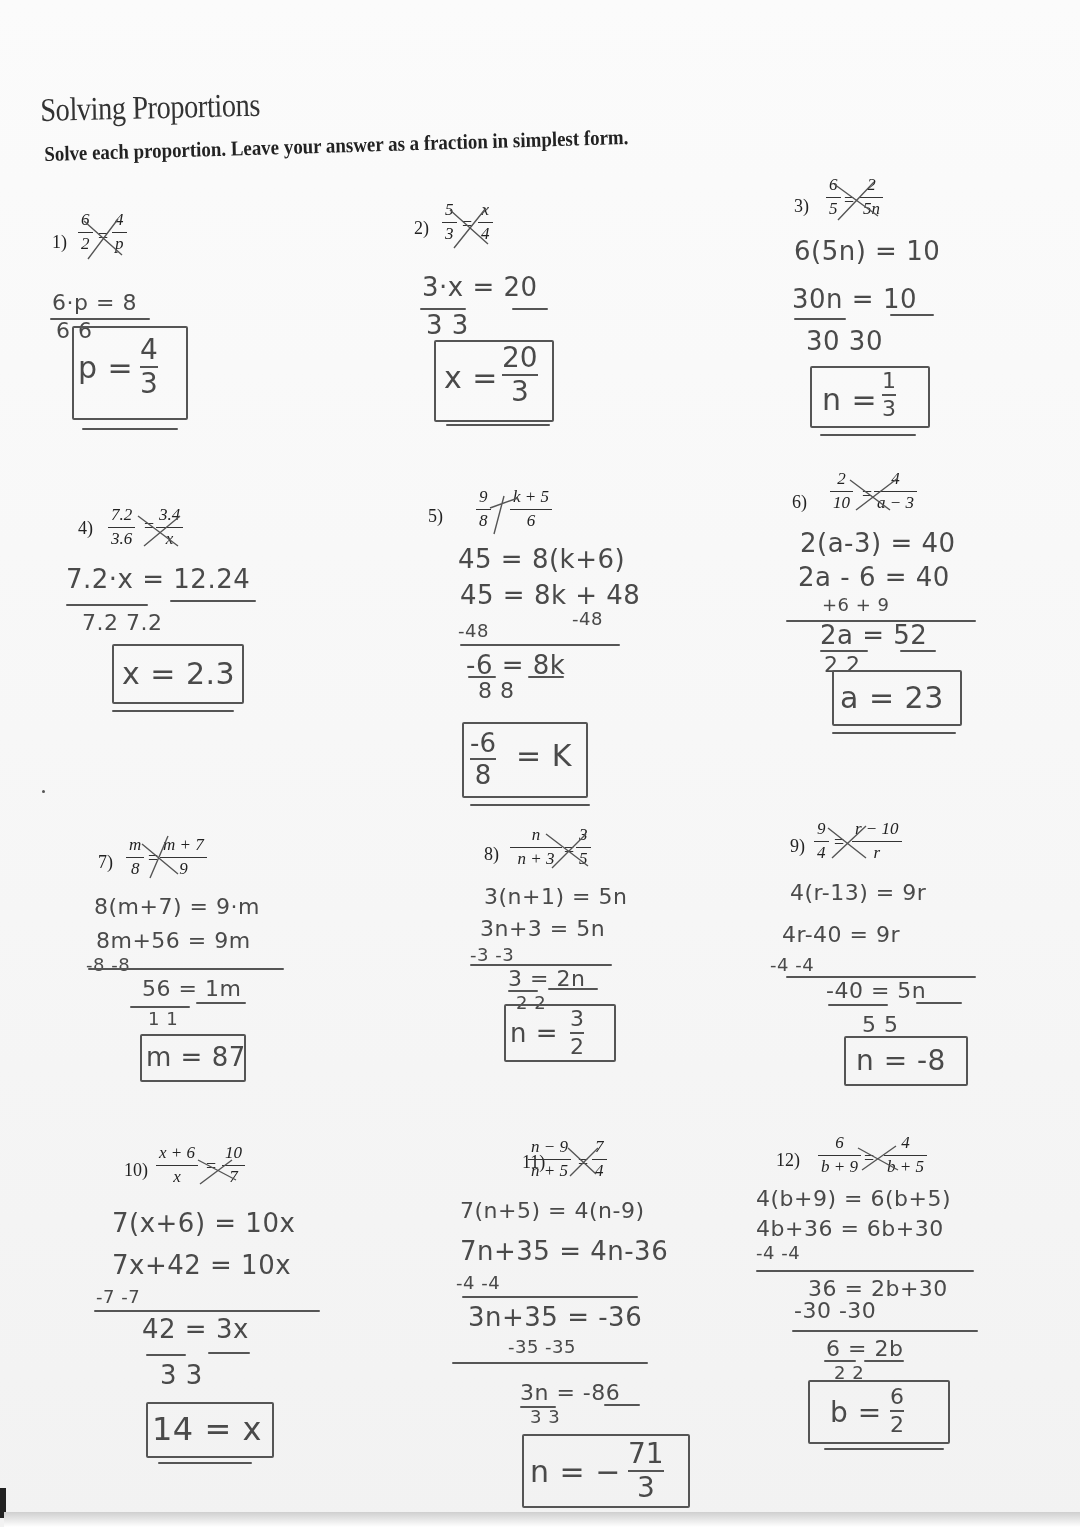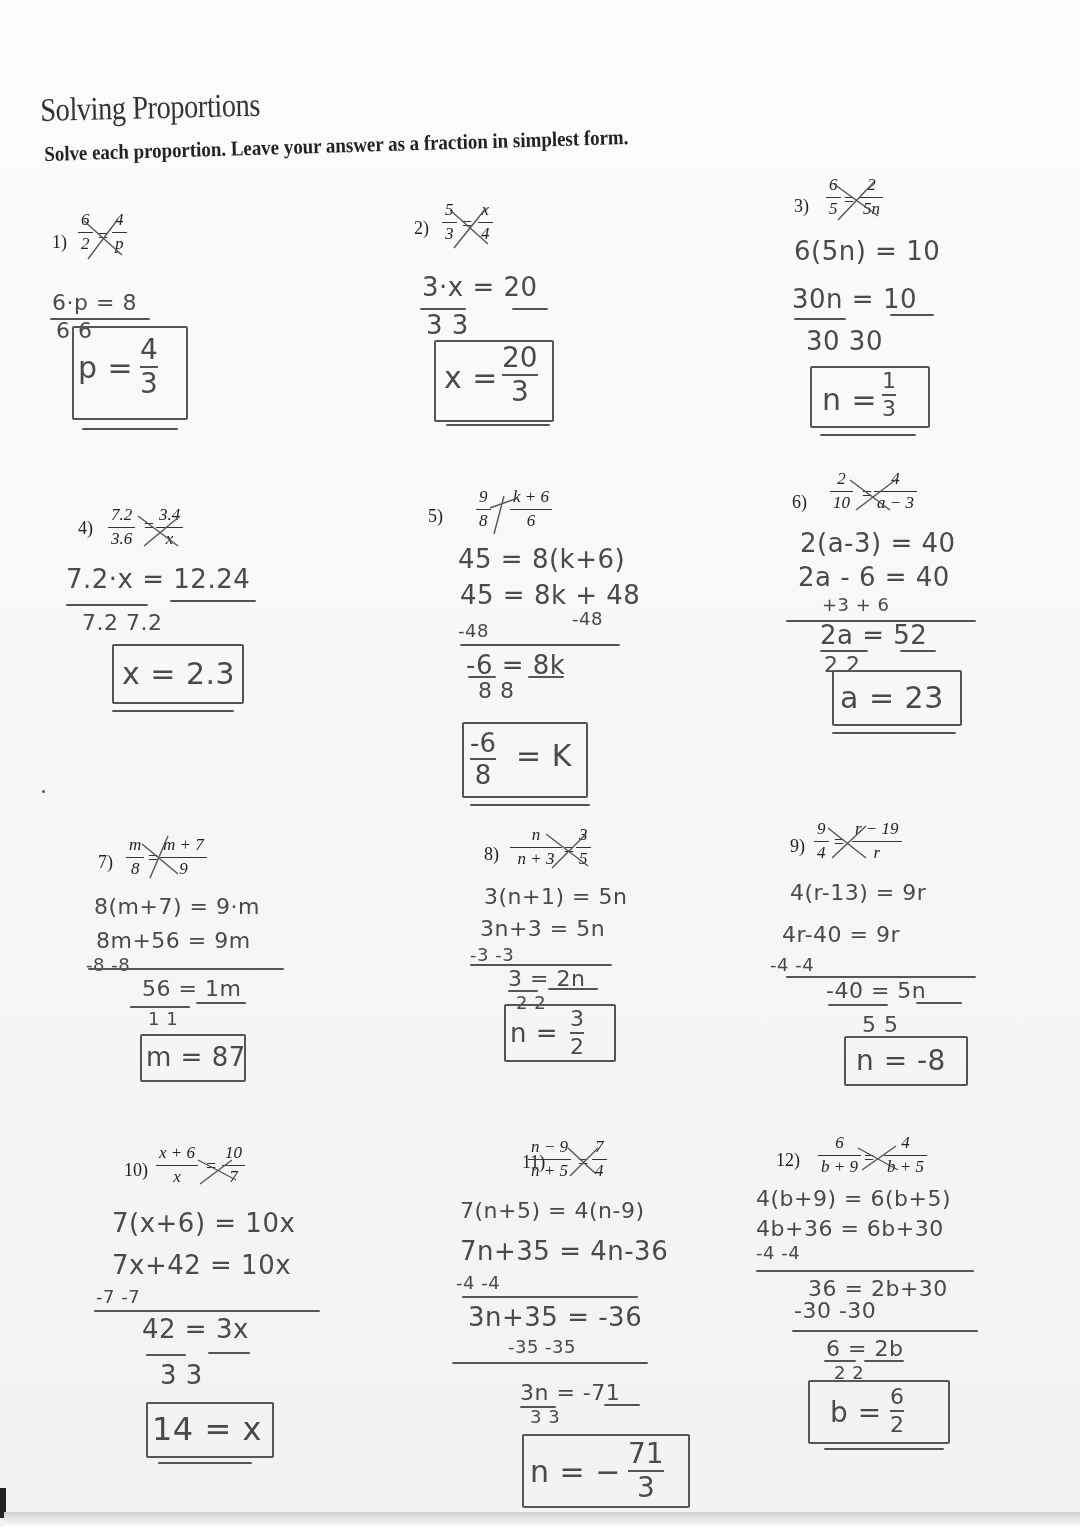--- a/index.html
+++ b/index.html
@@ -193,21 +193,21 @@
   </div>
 
   <div>
     <span class="pnum" style="left:428px;top:506px">5)</span>
     <span class="frac" style="left:476px;top:488px">
       <span class="num">9</span>
         <span class="bar"></span>
         <span class="den">8</span>
     </span>
     <span class="frac" style="left:510px;top:488px">
-      <span class="num">k + 6</span>
+      <span class="num">k + 5</span>
         <span class="bar"></span>
         <span class="den">6</span>
     </span>
     <svg class="cross" style="left:488px;top:494px" width="36" height="44">
         <path d="M2 14 L30 4 M16 2 L6 40" stroke="#555" stroke-width="1.4" fill="none"></path>
       </svg>
     <span class="hw" style="left:458px;top:544px">45 = 8(k+6)</span>
     <span class="hw" style="left:460px;top:580px">45 = 8k + 48</span>
     <span class="hw small" style="left:572px;top:608px">-48</span>
     <span class="hw small" style="left:458px;top:620px">-48</span>
@@ -238,21 +238,21 @@
     <span class="frac" style="left:874px;top:470px">
       <span class="num">4</span>
         <span class="bar"></span>
         <span class="den">a − 3</span>
     </span>
     <svg class="cross" style="left:846px;top:476px" width="60" height="40">
         <path d="M4 4 L44 34 M52 2 L10 34" stroke="#555" stroke-width="1.4" fill="none"></path>
       </svg>
     <span class="hw" style="left:800px;top:528px">2(a-3) = 40</span>
     <span class="hw" style="left:798px;top:562px">2a - 6 = 40</span>
-    <span class="hw small" style="left:822px;top:594px">+3      + 6</span>
+    <span class="hw small" style="left:822px;top:594px">+6      + 9</span>
     <div class="rule" style="left:786px;top:620px;width:190px"></div>
     <span class="hw" style="left:820px;top:620px">2a = 52</span>
     <div class="rule" style="left:820px;top:650px;width:48px"></div>
     <div class="rule" style="left:900px;top:650px;width:36px"></div>
     <span class="hw mid" style="left:824px;top:652px">2        2</span>
     <div class="box" style="left:832px;top:670px;width:126px;height:52px">
       <span class="hw" style="left:6px;top:8px;font-size:30px">a = 23</span>
     </div>
     <div class="rule" style="left:832px;top:732px;width:124px"></div>
   </div>
@@ -322,21 +322,21 @@
 
   <div>
     <span class="pnum" style="left:790px;top:836px">9)</span>
     <span class="frac" style="left:814px;top:820px">
       <span class="num">9</span>
         <span class="bar"></span>
         <span class="den">4</span>
     </span>
     <span class="eqsign" style="left:834px;top:832px">=</span>
     <span class="frac" style="left:852px;top:820px">
-      <span class="num">r − 19</span>
+      <span class="num">r − 10</span>
         <span class="bar"></span>
         <span class="den">r</span>
     </span>
     <svg class="cross" style="left:826px;top:824px" width="50" height="40">
         <path d="M2 4 L40 34 M40 2 L6 34" stroke="#555" stroke-width="1.4" fill="none"></path>
       </svg>
     <span class="hw mid" style="left:790px;top:880px">4(r-13) = 9r</span>
     <span class="hw mid" style="left:782px;top:922px">4r-40 = 9r</span>
     <span class="hw small" style="left:770px;top:954px">-4          -4</span>
     <div class="rule" style="left:786px;top:976px;width:190px"></div>
@@ -395,21 +395,21 @@
     <svg class="cross" style="left:566px;top:1144px" width="40" height="38">
         <path d="M2 4 L30 30 M32 4 L4 32" stroke="#555" stroke-width="1.4" fill="none"></path>
       </svg>
     <span class="hw mid" style="left:460px;top:1198px">7(n+5) = 4(n-9)</span>
     <span class="hw" style="left:460px;top:1236px">7n+35 = 4n-36</span>
     <span class="hw small" style="left:456px;top:1272px">-4        -4</span>
     <div class="rule" style="left:462px;top:1296px;width:176px"></div>
     <span class="hw" style="left:468px;top:1302px">3n+35 = -36</span>
     <span class="hw small" style="left:508px;top:1336px">-35    -35</span>
     <div class="rule" style="left:452px;top:1362px;width:196px"></div>
-    <span class="hw mid" style="left:520px;top:1380px">3n = -71</span>
+    <span class="hw mid" style="left:520px;top:1380px">3n = -86</span>
     <div class="rule" style="left:520px;top:1406px;width:36px"></div>
     <div class="rule" style="left:604px;top:1404px;width:36px"></div>
     <span class="hw small" style="left:530px;top:1406px">3        3</span>
     <div class="box" style="left:522px;top:1434px;width:164px;height:70px">
       <span class="hw" style="left:6px;top:18px;font-size:30px">n = −</span>
       <span class="answer-frac" style="left:104px;top:4px;font-size:28px">
         <span>71</span>
           <span class="bar"></span>
           <span>3</span>
       </span>

